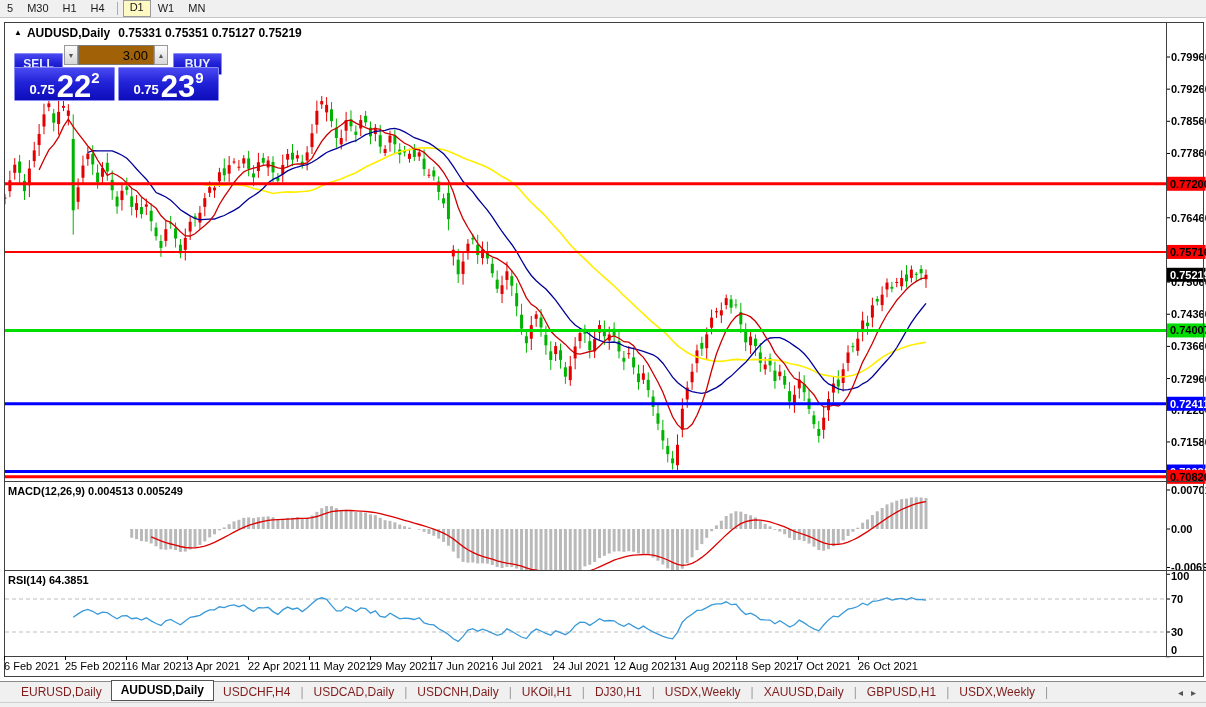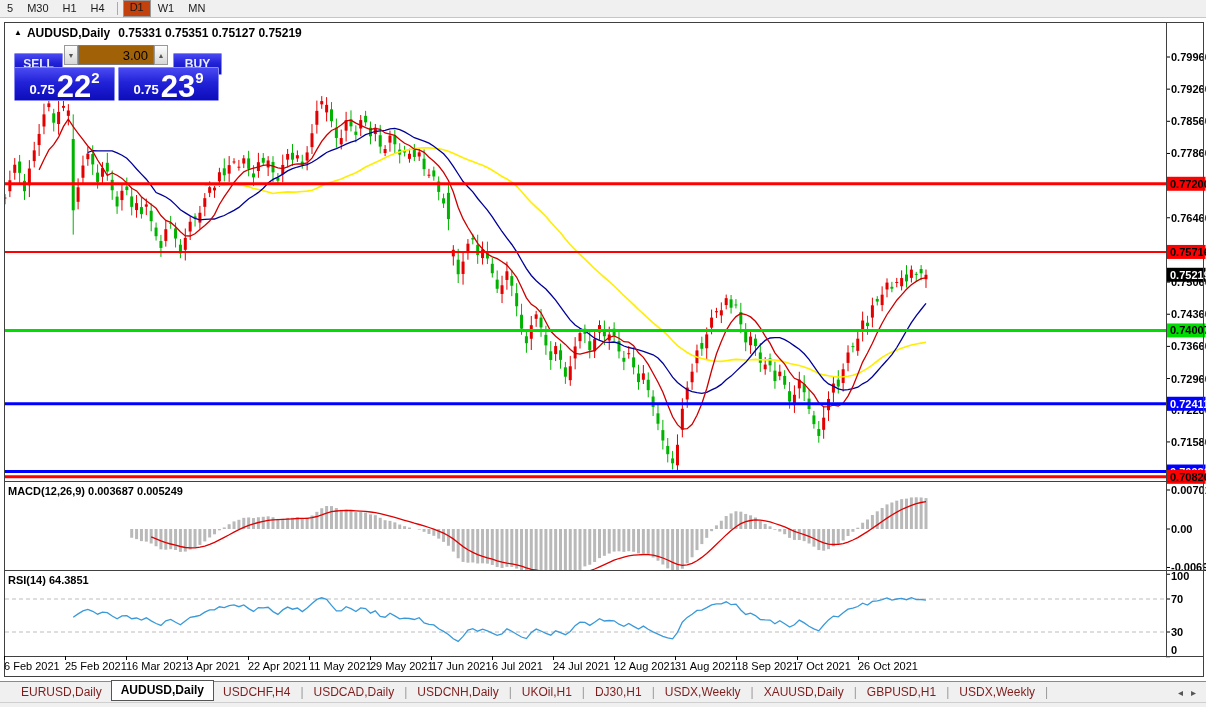--- a/index.html
+++ b/index.html
@@ -2,21 +2,21 @@
 <html><head>
 <meta charset="utf-8">
 <style>
   html,body{margin:0;padding:0;background:#d8d8d8;}
   #app{position:relative;width:1206px;height:707px;background:#ffffff;overflow:hidden;
        font-family:"Liberation Sans",sans-serif;-webkit-user-select:none;user-select:none;}
   
   #tf-bar{position:absolute;left:0;top:0;width:1206px;height:17px;background:#f0f0f0;
           border-bottom:1px solid #c6c6c6;display:flex;align-items:center;font-size:11px;color:#1a1a1a;}
   .tf{padding:0 7px;height:15px;line-height:15px;cursor:default;}
-  .tf.active{background:#c2410c;border:1px solid #999;line-height:13px;padding:0 6px;}
+  .tf.active{background:#fef9c3;border:1px solid #999;line-height:13px;padding:0 6px;}
   .tf-sep{width:1px;height:13px;background:#aaa;margin:0 5px;}
   
   #chart-title{position:absolute;left:14px;top:26px;font-size:12px;font-weight:700;color:#000;z-index:5;}
   #chart-title .tri{font-size:8px;vertical-align:2px;margin-right:5px;}
   #chart-title .ohlc{margin-left:8px;}
   
   .blue{background:linear-gradient(180deg,#4a4af2 0%,#2222d8 45%,#0d0dbb 100%);
         border:1px solid #8a8af5;color:#e8efff;}
   #sell-btn,#buy-btn{position:absolute;top:45px;width:47px;height:20px;font-size:12px;font-weight:700;
         display:flex;align-items:center;justify-content:center;z-index:6;cursor:pointer;border-radius:1px;margin-top:8px;}
@@ -743,21 +743,21 @@
     <span class="px-small">0.75</span>
     <span class="px-big">22</span>
     <span class="px-sup">2</span>
   </div>
   <div id="buy-box" class="px-box blue">
     <span class="px-small">0.75</span>
     <span class="px-big">23</span>
     <span class="px-sup">9</span>
   </div>
 
-  <div id="macd-label" class="pane-label">MACD(12,26,9) 0.003687 0.005249</div>
+  <div id="macd-label" class="pane-label">MACD(12,26,9) 0.004513 0.005249</div>
   <div id="rsi-label" class="pane-label">RSI(14) 64.3851</div>
 
   <div id="tab-bar">
       <div class="tab">EURUSD,Daily</div>
       <div class="tab active">AUDUSD,Daily</div>
       <div class="tab">USDCHF,H4</div>
       <span class="tab-sep">|</span>
       <div class="tab">USDCAD,Daily</div>
       <span class="tab-sep">|</span>
       <div class="tab">USDCNH,Daily</div>

